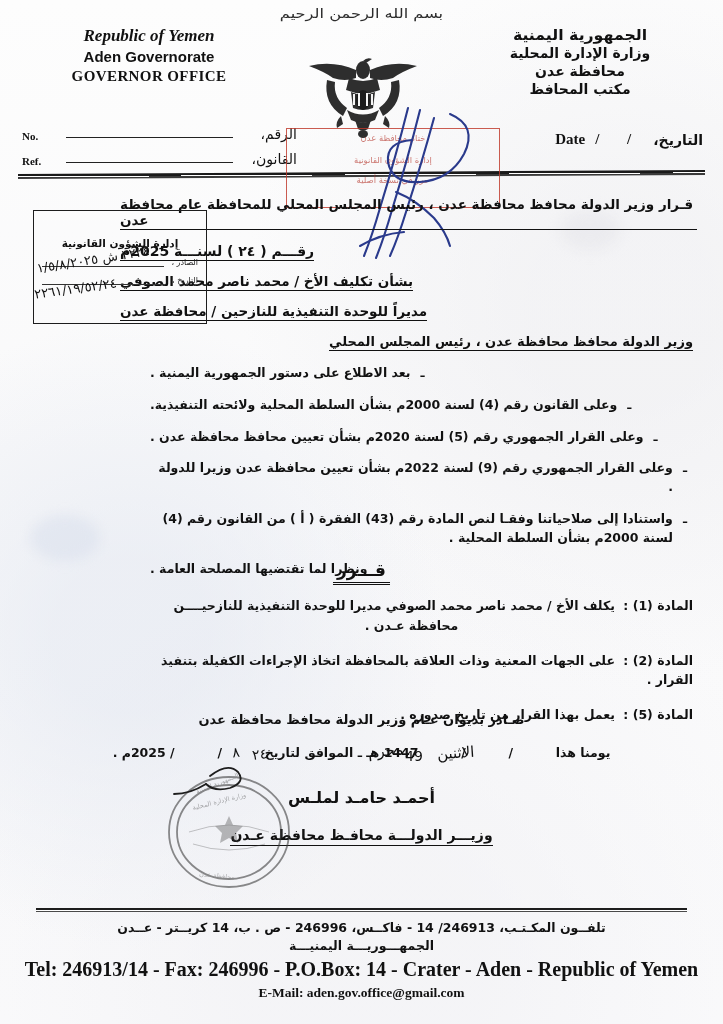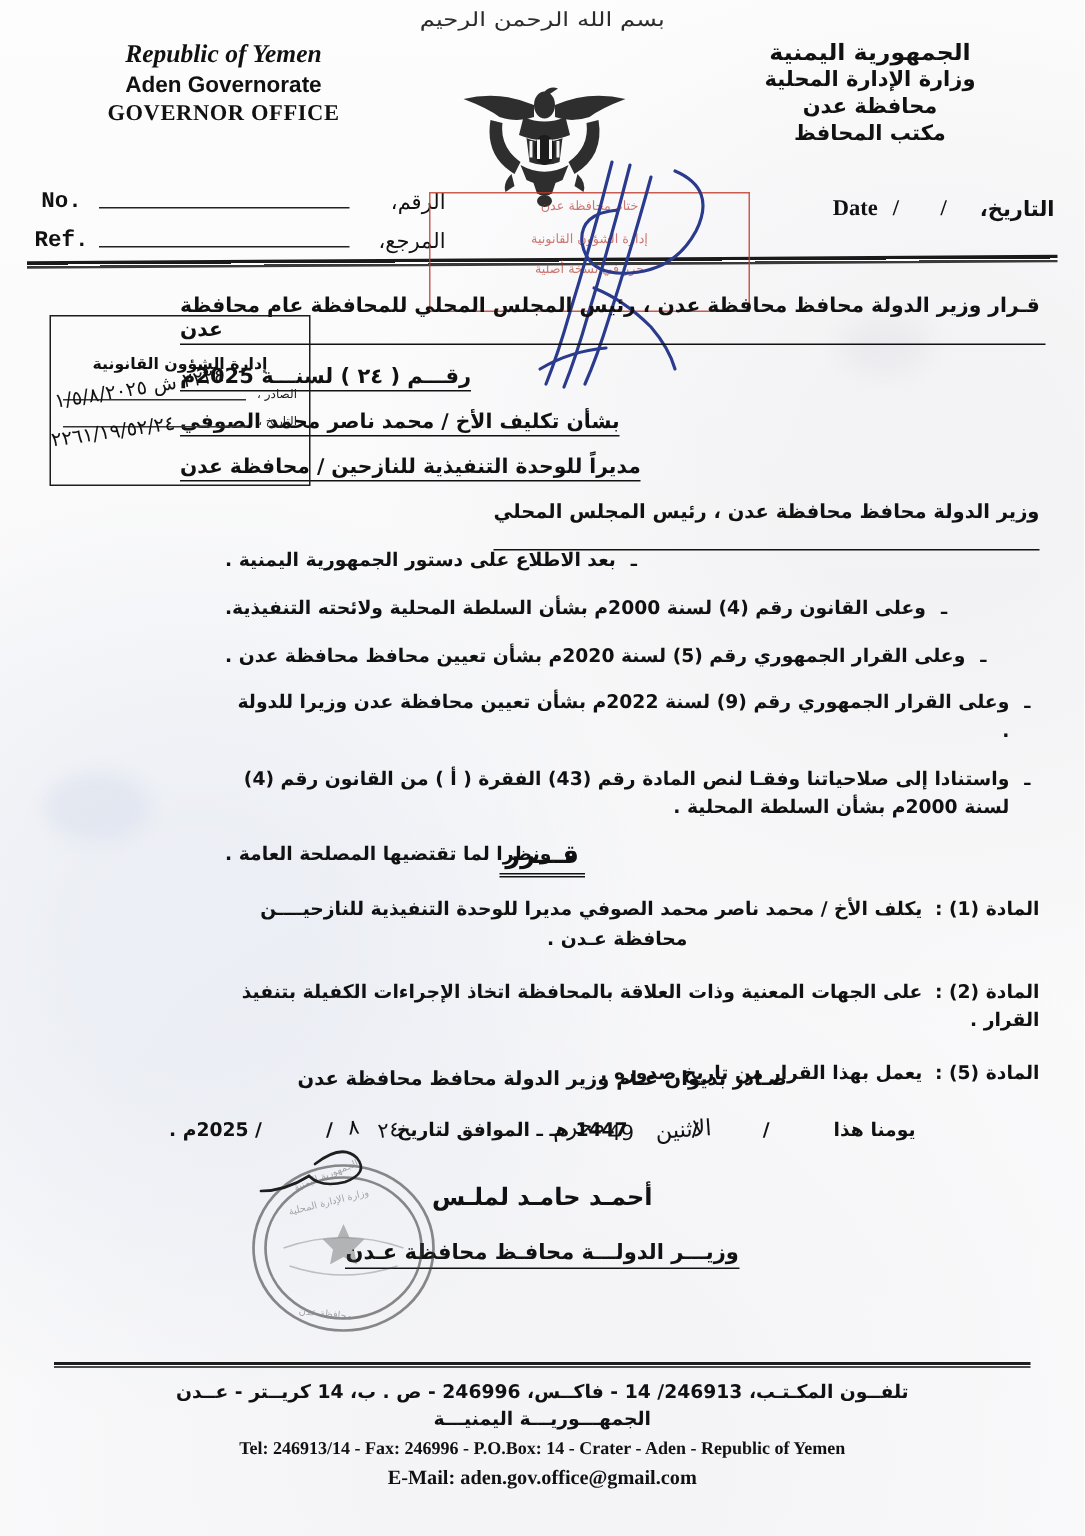--- a/index.html
+++ b/index.html
@@ -50,21 +50,21 @@
   .hdr-ar .a4{font-size:14px;font-weight:bold;margin-top:2px;letter-spacing:3px;}
 
   
   .emblem{position:absolute;left:303px;top:50px;width:120px;height:92px;}
 
   
   .noref{position:absolute;left:22px;top:126px;width:275px;direction:rtl;}
   .noref .row{display:flex;align-items:flex-end;justify-content:flex-start;margin-bottom:9px;}
   .noref .lbl-ar{font-family:"DejaVu Sans",sans-serif;font-size:14px;font-weight:normal;color:#111;min-width:58px;text-align:right;}
   .noref .rule{flex:1;border-bottom:1.6px solid #222;margin:0 6px 4px 6px;height:1px;}
-  .noref .lbl-en{font-family:Liberation Mono, monospace;font-size:15px;font-weight:bold;color:#111;direction:ltr;min-width:38px;text-align:center;}
+  .noref .lbl-en{font-family:Liberation Serif, serif;font-size:11px;font-weight:bold;color:#111;direction:ltr;min-width:38px;}
 
   .date-line{position:absolute;right:20px;top:131px;display:flex;align-items:center;direction:rtl;gap:10px;}
   .date-line .d-ar{font-family:"DejaVu Sans",sans-serif;font-size:14px;font-weight:bold;color:#111;}
   .date-line .d-slash{font-family:"Liberation Serif",serif;font-size:15px;font-weight:bold;color:#111;letter-spacing:12px;direction:ltr;}
   .date-line .d-en{font-family:"Liberation Serif",serif;font-size:15px;font-weight:bold;color:#111;direction:ltr;}
 
   
   .hrule-top{position:absolute;left:18px;right:18px;top:172px;height:5px;
     background:linear-gradient(180deg,#1a1a1a 0 2.4px,#ffffff 2.4px 3.2px,#3a3a3a 3.2px 5px);
     transform:rotate(-0.35deg);}
@@ -99,21 +99,21 @@
 
   .hw{
     font-family:"DejaVu Sans",sans-serif;color:#111;
     position:absolute;white-space:nowrap;
   }
 
   
   .addressee{
     position:absolute;right:30px;top:334px;direction:rtl;
     font-family:"DejaVu Sans",sans-serif;font-size:13px;font-weight:bold;color:#111;
-    border-bottom:1.4px solid #111;padding-bottom:17px;text-align:right;
+    border-bottom:1.4px solid #111;padding-bottom:1px;text-align:right;
   }
   .clauses{position:absolute;right:36px;left:150px;top:364px;direction:rtl;}
   .clause{
     display:flex;align-items:flex-start;justify-content:flex-end;
     font-family:"DejaVu Sans",sans-serif;font-size:12.5px;font-weight:bold;color:#111;
     margin-bottom:13px;line-height:1.5;text-align:right;
   }
   .clause .bullet{flex:0 0 auto;margin-left:10px;font-size:12px;line-height:1.5;}
   .clause .ctext{flex:0 1 auto;}
 
@@ -177,21 +177,21 @@
   .redstamp .rs1{margin-top:4px;}
   .redstamp .rs2{margin-top:12px;}
   .redstamp .rs3{margin-top:10px;}
 
   
   .hrule-bot{position:absolute;left:36px;right:36px;top:908px;height:4px;
     background:linear-gradient(180deg,#1d1d1d 0 2px,#ffffff 2px 2.7px,#4a4a4a 2.7px 4px);}
   .footer{position:absolute;left:0;right:0;top:920px;text-align:center;}
   .footer .f-ar1{font-family:"DejaVu Sans",sans-serif;font-size:12.5px;font-weight:bold;color:#111;direction:rtl;}
   .footer .f-ar2{font-family:"DejaVu Sans",sans-serif;font-size:12.5px;font-weight:bold;color:#111;direction:rtl;margin-top:3px;letter-spacing:2px;}
-  .footer .f-en1{font-family:"Liberation Serif",serif;font-size:12px;font-weight:bold;color:#111;margin-top:5px;}
+  .footer .f-en1{font-family:"Liberation Serif",serif;font-size:20px;font-weight:bold;color:#111;margin-top:5px;}
   .footer .f-en2{font-family:"Liberation Serif",serif;font-size:13.5px;font-weight:bold;color:#111;margin-top:4px;}
 
   .smudge{position:absolute;border-radius:50%;pointer-events:none;}
 </style>
 </head>
 <body>
 
 <div class="page">
 
   <div class="smudge" style="left:30px;top:515px;width:70px;height:46px;background:rgba(205,214,232,.35);filter:blur(6px);"></div>
@@ -237,21 +237,21 @@
     </g>
   </svg>
 
   <div class="noref">
     <div class="row">
       <span class="lbl-ar">الرقم،</span>
       <span class="rule"></span>
       <span class="lbl-en">No.</span>
     </div>
     <div class="row">
-      <span class="lbl-ar">المرجع،</span>
+      <span class="lbl-ar">القانون،</span>
       <span class="rule"></span>
       <span class="lbl-en">Ref.</span>
     </div>
   </div>
 
   <div class="date-line">
     <span class="d-ar">التاريخ،</span>
     <span class="d-slash">/   /</span>
     <span class="d-en">Date</span>
   </div>

